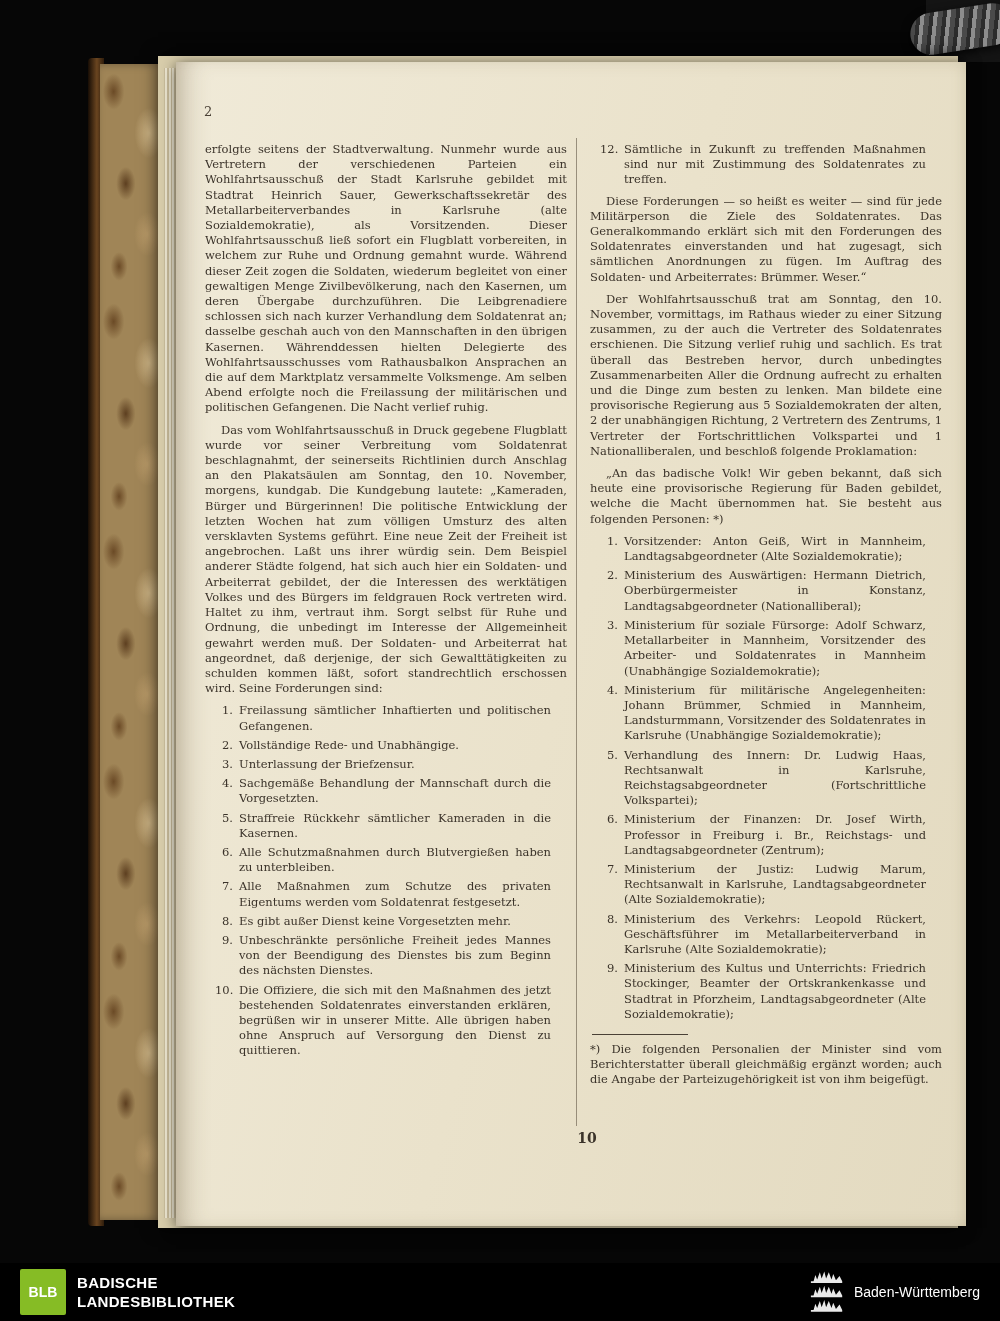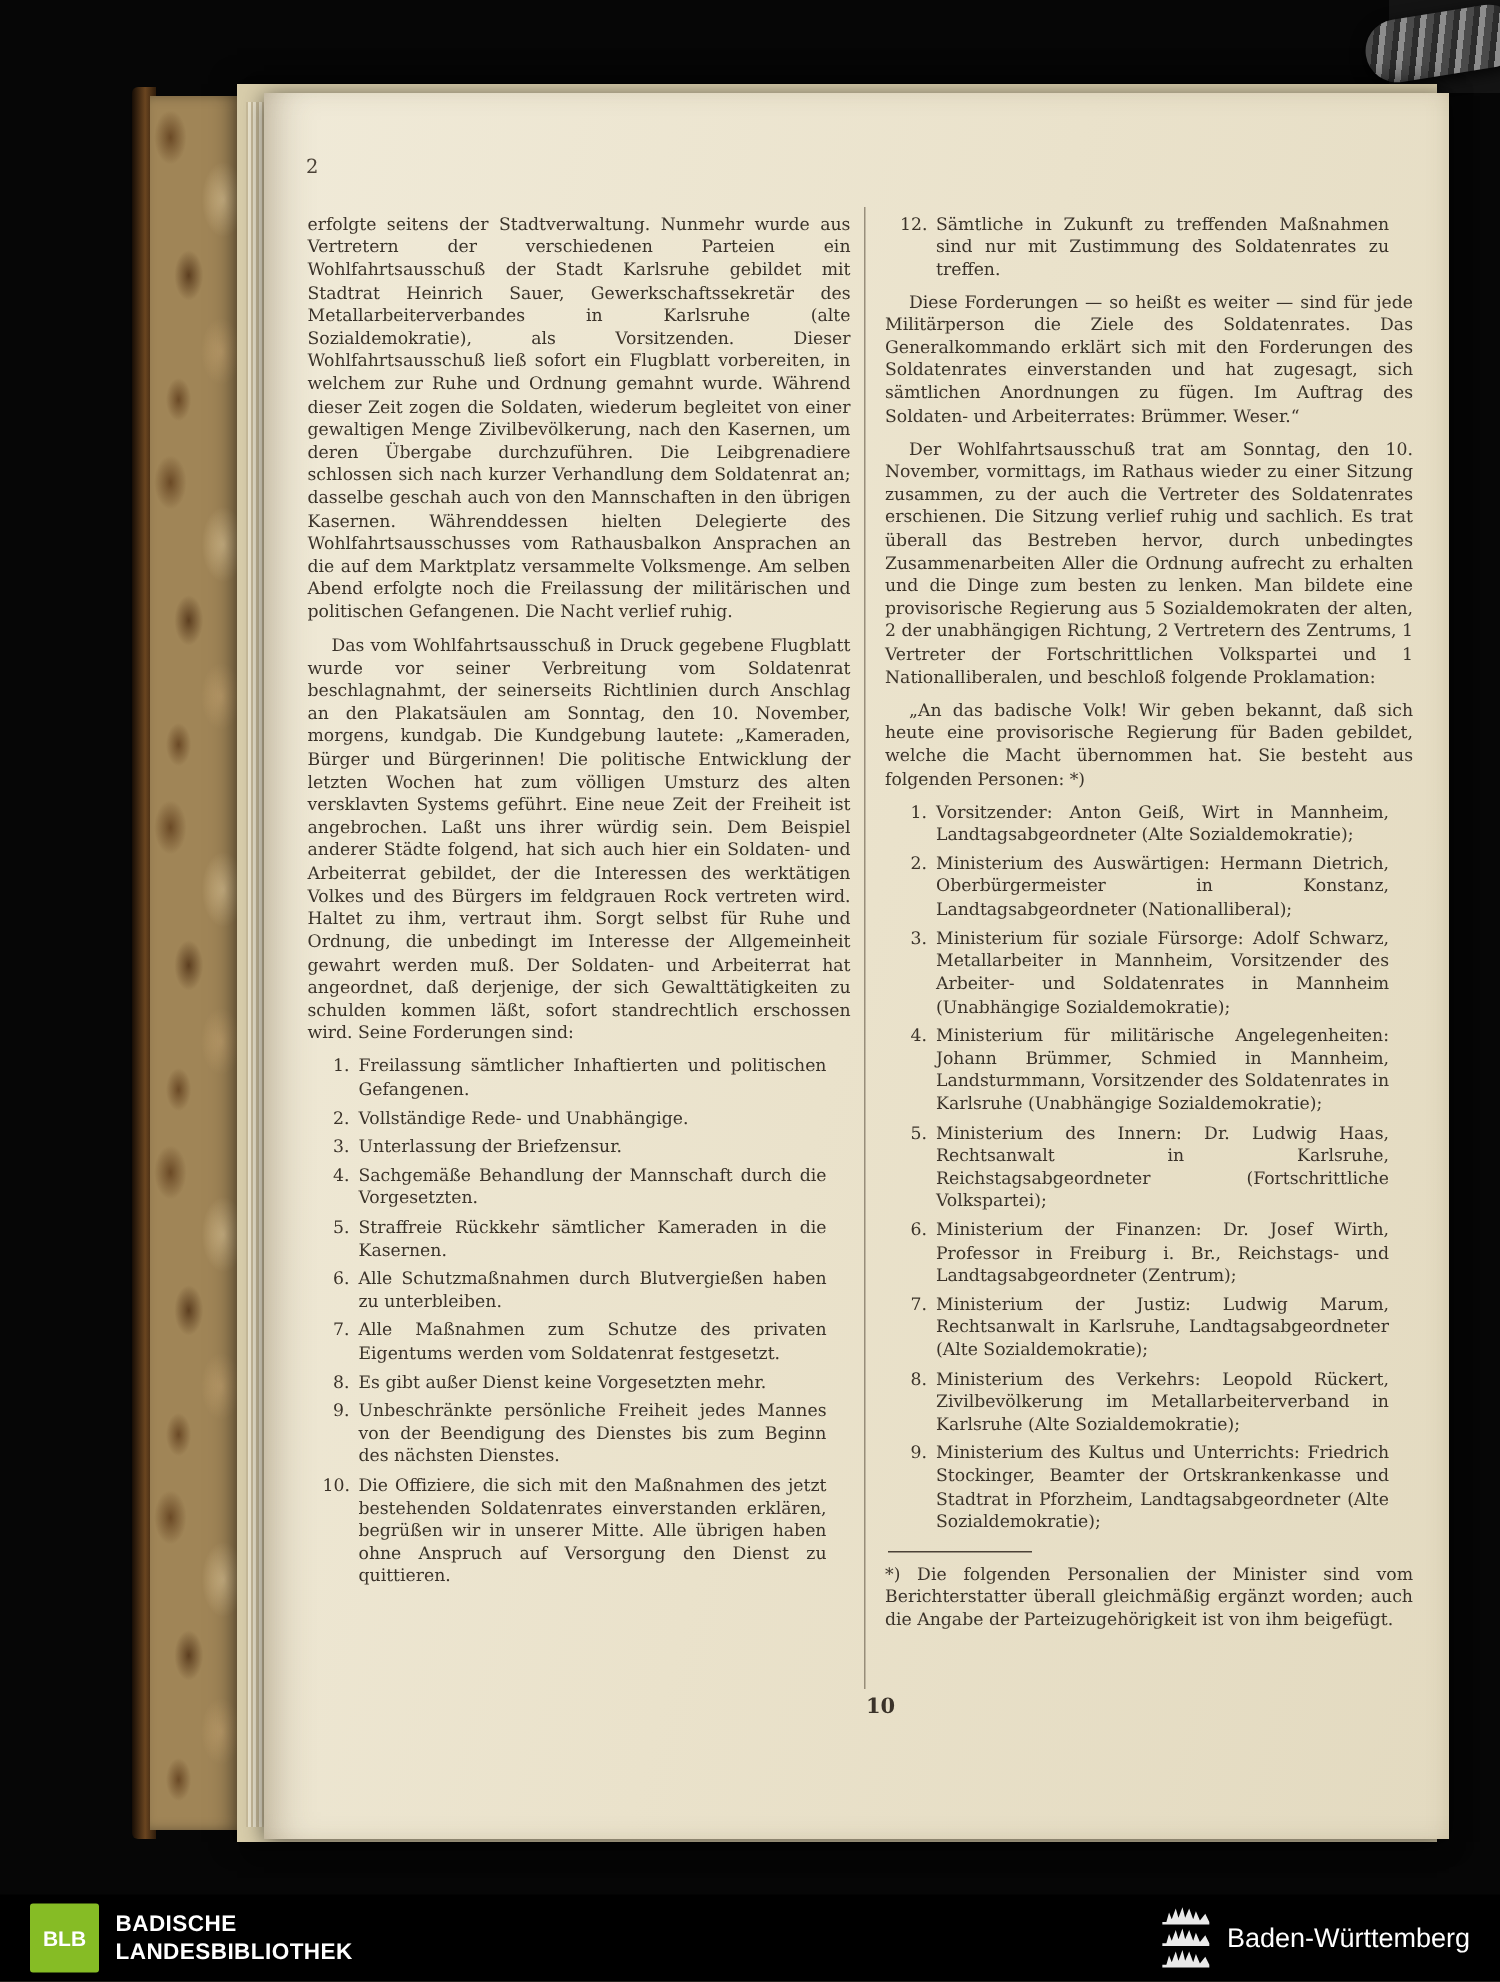--- a/index.html
+++ b/index.html
@@ -50,21 +50,21 @@
 
   
   .footer{position:absolute;left:0;bottom:0;width:100%;height:58px;background:#000;
           display:flex;align-items:center;justify-content:space-between;
           padding:0 20px;box-sizing:border-box;font-family:"Liberation Sans",sans-serif;}
   .footer-left{display:flex;align-items:center;gap:11px;}
   .blb-badge{width:46px;height:46px;background:#86bc25;color:#fff;font-weight:bold;font-size:14px;
              display:flex;align-items:center;justify-content:center;border-radius:2px;cursor:pointer;}
   .lib-name{color:#fff;font-weight:bold;font-size:15px;line-height:19px;letter-spacing:.3px;}
   .footer-right{display:flex;align-items:center;gap:10px;color:#fff;cursor:pointer;}
-  .state-label{font-size:18px;color:#fff;}
+  .state-label{font-size:14px;color:#fff;}
 </style>
 </head>
 <body>
 
 <div class="canvas">
 
   <div class="cradle"></div>
   <div class="roll"></div>
 
   <div class="book">
@@ -144,33 +144,33 @@
           <div class="li">
               <span class="num">3.</span>
               <span class="litext">Ministerium für soziale Fürsorge: Adolf Schwarz, Metallarbeiter in Mannheim, Vorsitzender des Arbeiter- und Soldatenrates in Mannheim (Unabhängige Sozialdemokratie);</span>
             </div>
           <div class="li">
               <span class="num">4.</span>
               <span class="litext">Ministerium für militärische Angelegenheiten: Johann Brümmer, Schmied in Mannheim, Landsturmmann, Vorsitzender des Soldatenrates in Karlsruhe (Unabhängige Sozialdemokratie);</span>
             </div>
           <div class="li">
               <span class="num">5.</span>
-              <span class="litext">Ministerium des Innern: Dr. Ludwig Haas, Rechtsanwalt in Karlsruhe, Reichstagsabgeordneter (Fortschrittliche Volkspartei);</span>
+              <span class="litext">Verhandlung des Innern: Dr. Ludwig Haas, Rechtsanwalt in Karlsruhe, Reichstagsabgeordneter (Fortschrittliche Volkspartei);</span>
             </div>
           <div class="li">
               <span class="num">6.</span>
               <span class="litext">Ministerium der Finanzen: Dr. Josef Wirth, Professor in Freiburg i. Br., Reichstags- und Landtagsabgeordneter (Zentrum);</span>
             </div>
           <div class="li">
               <span class="num">7.</span>
               <span class="litext">Ministerium der Justiz: Ludwig Marum, Rechtsanwalt in Karlsruhe, Landtagsabgeordneter (Alte Sozialdemokratie);</span>
             </div>
           <div class="li">
               <span class="num">8.</span>
-              <span class="litext">Ministerium des Verkehrs: Leopold Rückert, Zivilbevölkerung im Metallarbeiterverband in Karlsruhe (Alte Sozialdemokratie);</span>
+              <span class="litext">Ministerium des Verkehrs: Leopold Rückert, Geschäftsführer im Metallarbeiterverband in Karlsruhe (Alte Sozialdemokratie);</span>
             </div>
           <div class="li">
               <span class="num">9.</span>
               <span class="litext">Ministerium des Kultus und Unterrichts: Friedrich Stockinger, Beamter der Ortskrankenkasse und Stadtrat in Pforzheim, Landtagsabgeordneter (Alte Sozialdemokratie);</span>
             </div>
         </div>
         <div class="footnote-rule"></div>
         <p class="footnote">*) Die folgenden Personalien der Minister sind vom Berichterstatter überall gleichmäßig ergänzt worden; auch die Angabe der Parteizugehörigkeit ist von ihm beigefügt.</p>
       </div>
 

